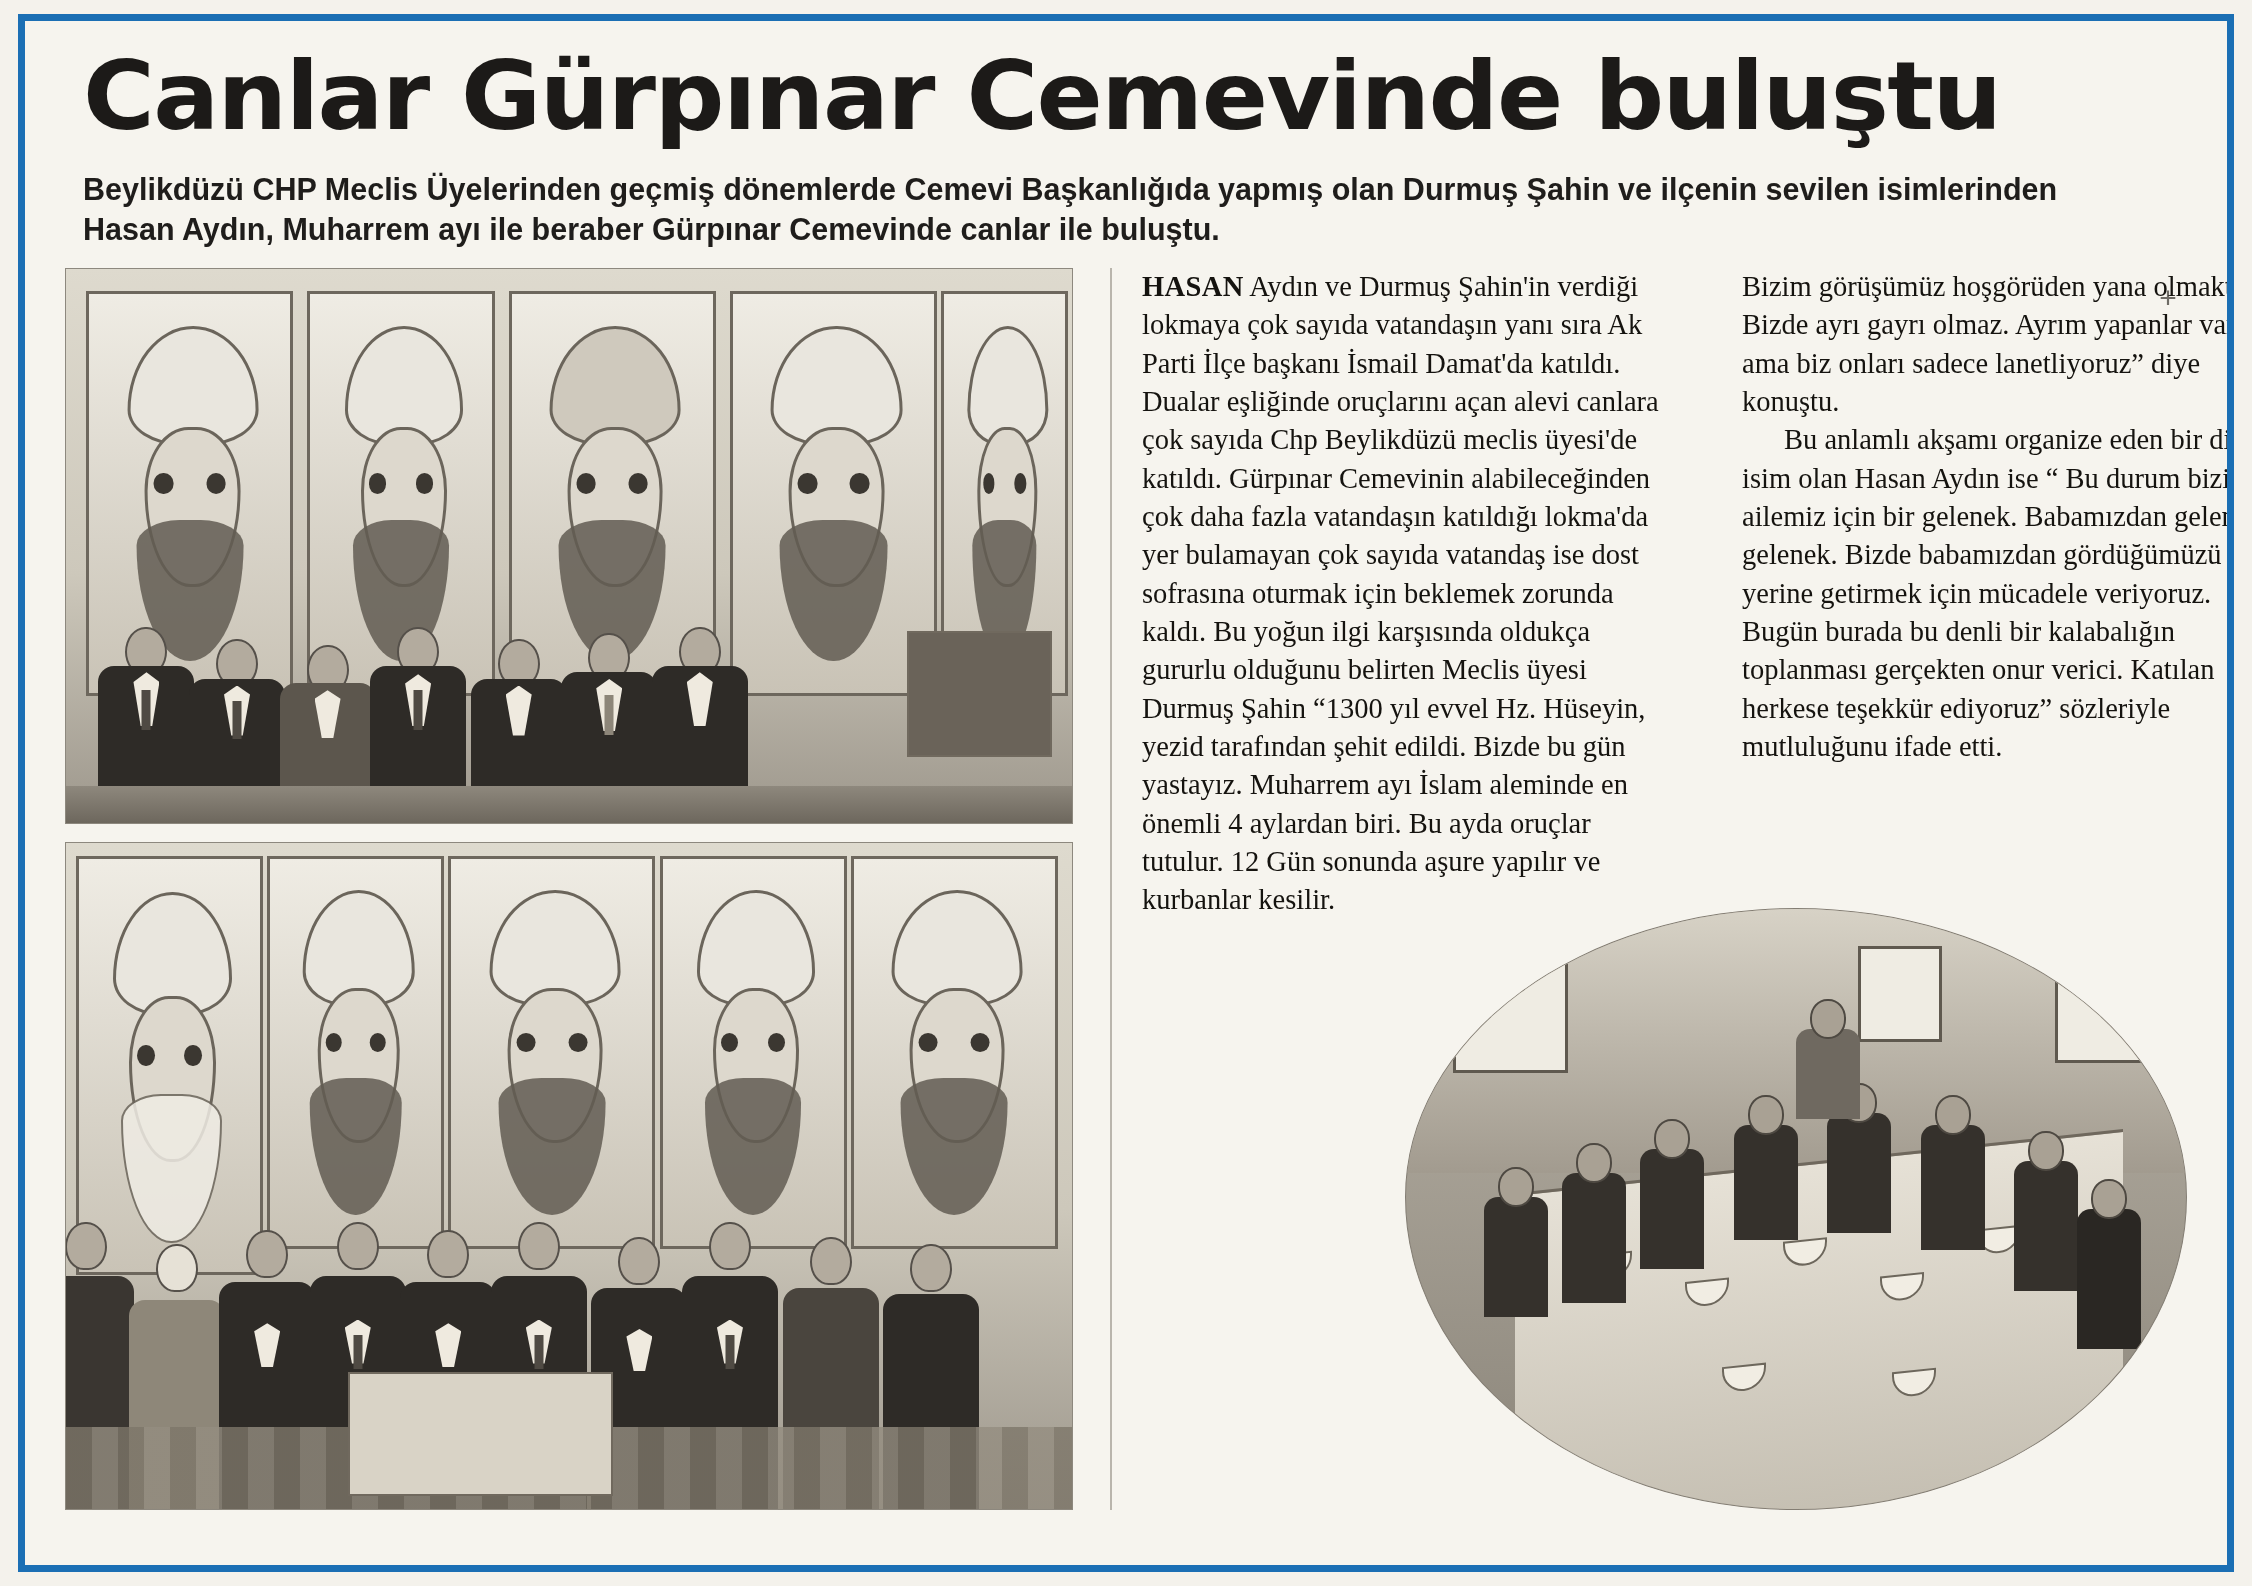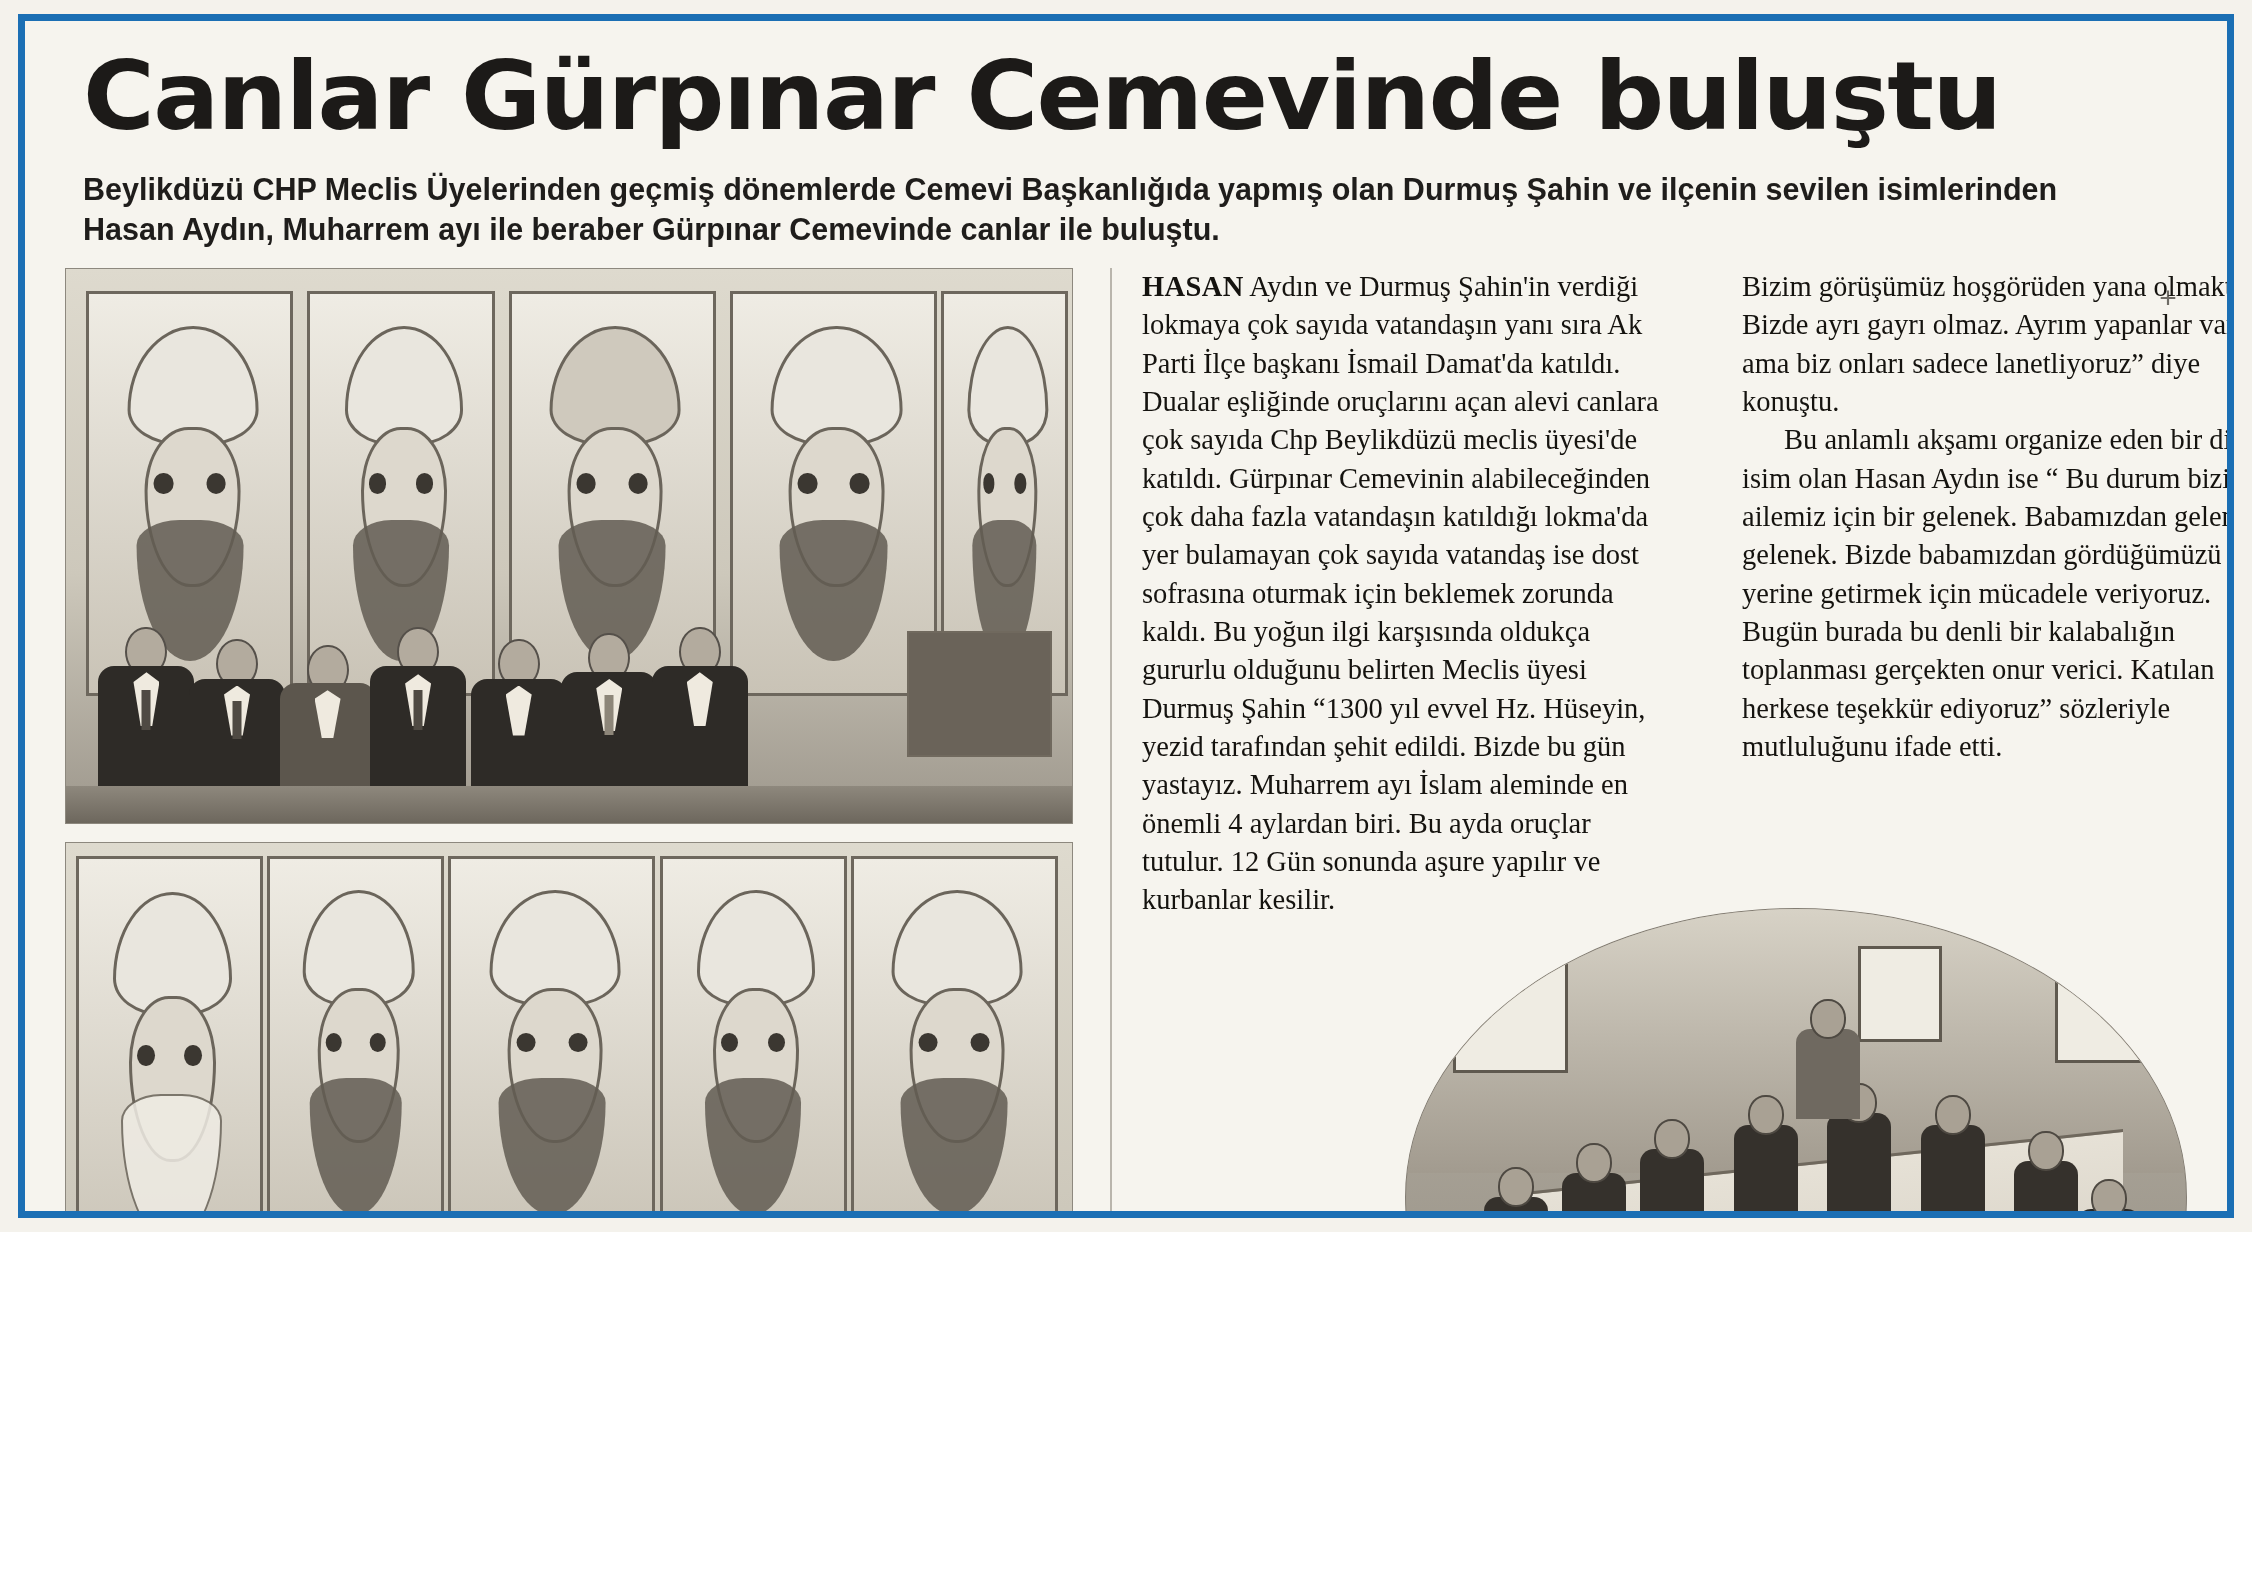--- a/index.html
+++ b/index.html
@@ -3,21 +3,21 @@
 <meta charset="utf-8">
 <style>
   html, body {
     margin: 0;
     padding: 0;
     background: #ffffff;
   }
   .page {
     position: relative;
     width: 2252px;
-    height: 1232px;
+    height: 1586px;
     background: #f4f2ec;
     box-sizing: border-box;
     overflow: hidden;
     font-family: "Liberation Sans", sans-serif;
   }
   .page-border {
     position: absolute;
     left: 18px;
     top: 14px;
     right: 18px;

